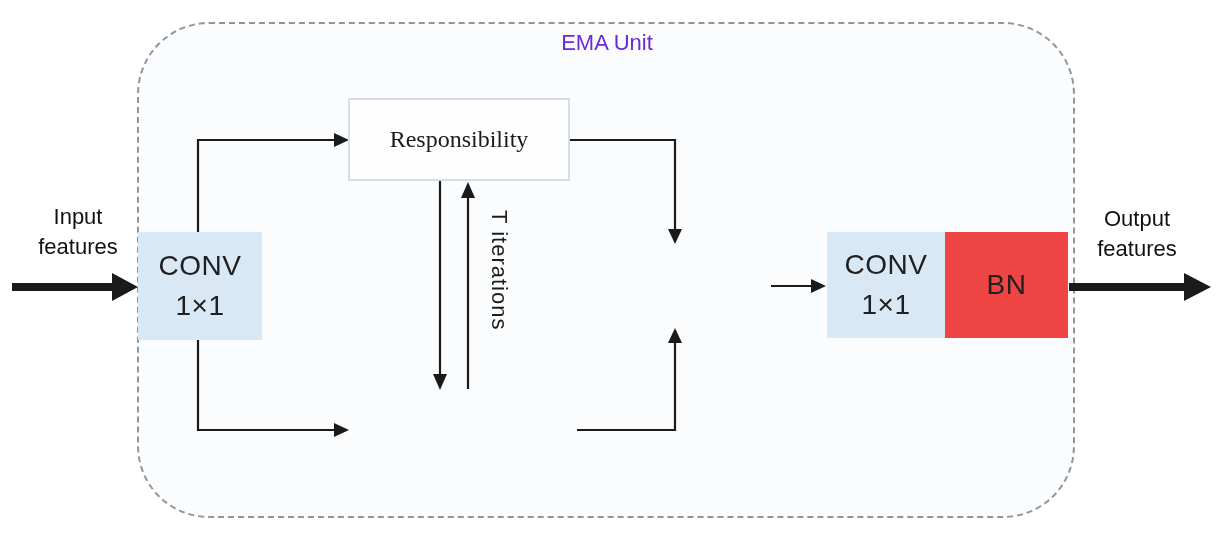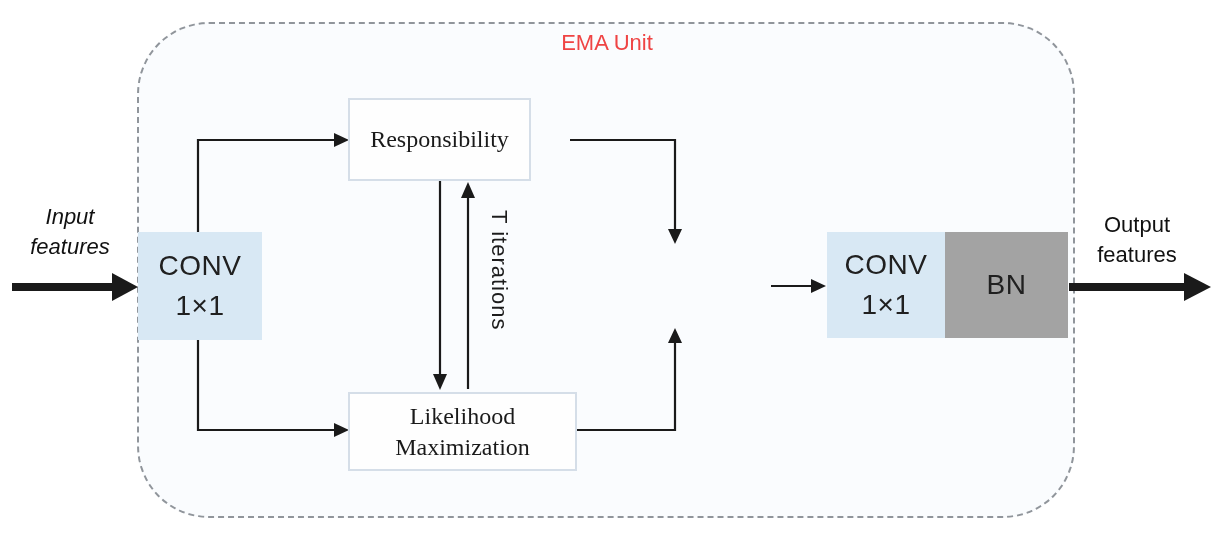--- a/index.html
+++ b/index.html
@@ -18,38 +18,38 @@
     border: 2px dashed #90959b;
     border-radius: 72px;
     background: rgba(240,246,251,0.30);
     box-sizing: border-box;
   }
   .ema-title {
     position: absolute;
     left: 537px; top: 30px; width: 140px;
     text-align: center;
     font-size: 22px;
-    color: #ef4444;
+    color: #6d28d9;
   }
   .wires {
     position: absolute;
     left: 0; top: 0;
     width: 1227px; height: 543px;
   }
   .io-label {
     position: absolute;
     width: 130px;
     text-align: center;
     font-size: 22px;
     line-height: 30px;
     color: #111111;
   }
   .io-label span { display: block; }
-  .input-label  { left: 5px;    top: 202px; font-style: italic; }
-  .output-label { left: 1072px; top: 210px; }
+  .input-label  { left: 13px;    top: 202px; }
+  .output-label { left: 1072px; top: 204px; }
   .node {
     position: absolute;
     box-sizing: border-box;
     display: flex;
     flex-direction: column;
     justify-content: center;
     align-items: center;
     text-align: center;
   }
   .node span { display: block; }
@@ -61,25 +61,25 @@
     line-height: 31px;
     color: #1a1a1a;
   }
   .node.filled {
     font-size: 28px;
     line-height: 40px;
     color: #202020;
     letter-spacing: 0.5px;
   }
   .conv-in   { left: 138px; top: 232px; width: 124px; height: 108px; background: #d8e8f4; }
-  .resp-box  { left: 348px; top: 98px;  width: 183px; height: 83px; }
+  .resp-box  { left: 348px; top: 98px;  width: 222px; height: 83px; }
   .like-box  { left: 348px; top: 392px; width: 229px; height: 79px; }
   .data-box  { left: 583px; top: 245px; width: 188px; height: 82px; }
   .conv-out  { left: 827px; top: 232px; width: 118px; height: 106px; background: #d8e8f4; }
-  .bn-box    { left: 945px; top: 232px; width: 123px; height: 106px; background: #a3a3a3; }
+  .bn-box    { left: 945px; top: 232px; width: 123px; height: 106px; background: #ef4444; }
   .t-iterations {
     position: absolute;
     left: 486px; top: 210px;
     height: 150px;
     writing-mode: vertical-rl;
     text-orientation: mixed;
     font-size: 22px;
     letter-spacing: 1px;
     color: #1c1c1c;
     white-space: nowrap;
@@ -143,24 +143,20 @@
 
   <div class="node filled conv-in">
     <span>CONV</span>
     <span>1×1</span>
   </div>
 
   <div class="node white resp-box">
     <span>Responsibility</span>
   </div>
 
-  <div class="node white like-box">
-    <span>Likelihood</span>
-    <span>Maximization</span>
-  </div>
 
   <div class="t-iterations">T iterations</div>
 
 
   <div class="node filled conv-out">
     <span>CONV</span>
     <span>1×1</span>
   </div>
 
   <div class="node filled bn-box">

